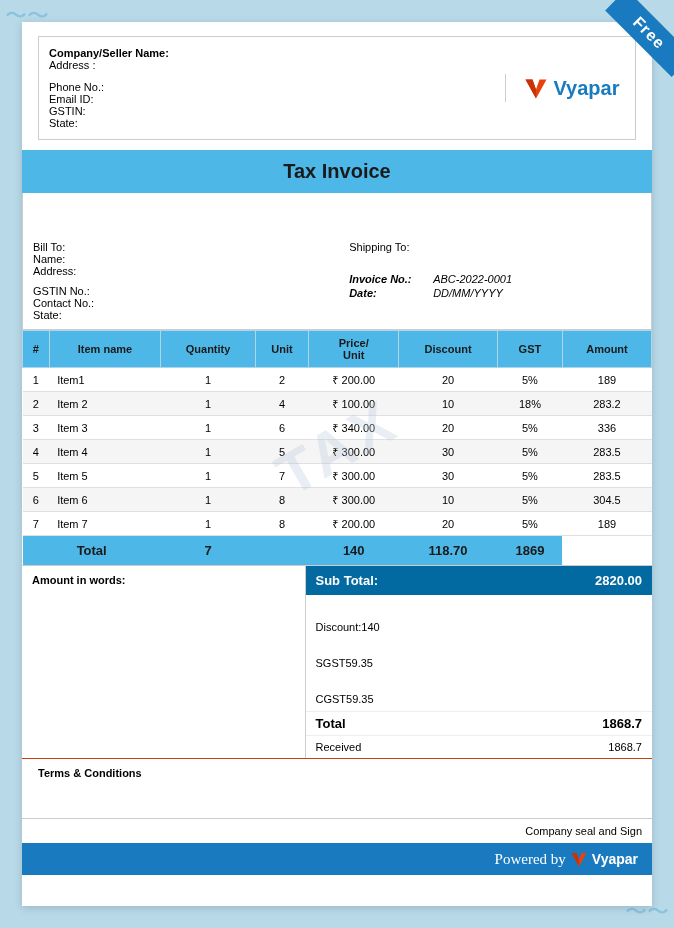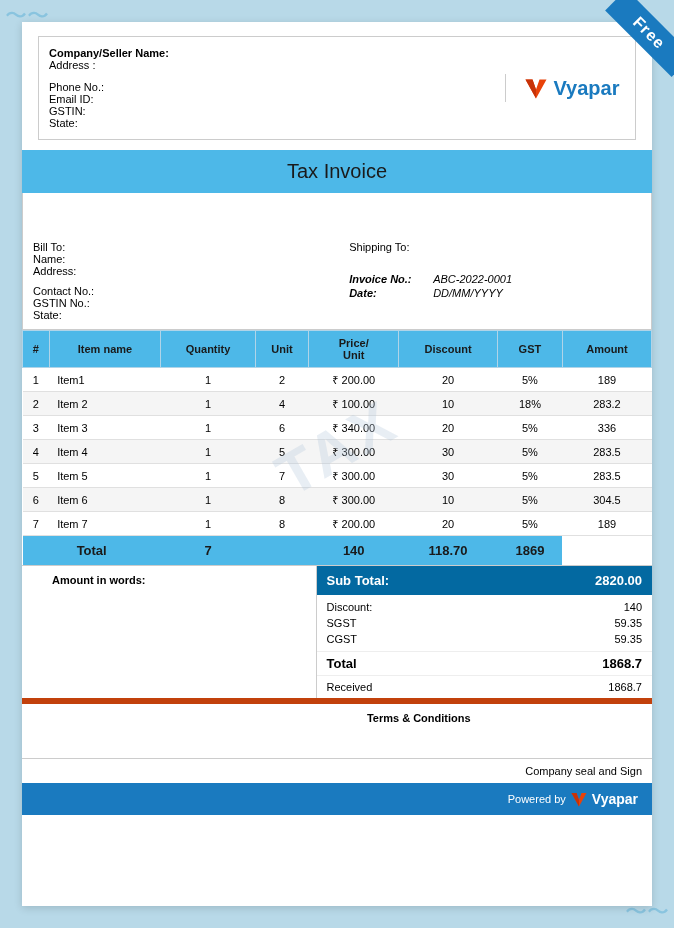--- a/index.html
+++ b/index.html
@@ -96,21 +96,21 @@
       font-weight: bold;
       color: #1a7abf;
     }
 
     
     .tax-invoice-title {
       background: #4db8e8;
       text-align: center;
       padding: 10px;
       font-size: 20px;
-      font-weight: normal;
+      font-weight: bold;
       color: #1a1a1a;
       margin-bottom: 0;
     }
 
     
     .billing-section {
       display: flex;
       justify-content: space-between;
       border: 1px solid #ccc;
       border-top: none;
@@ -200,21 +200,20 @@
       pointer-events: none;
       z-index: 0;
       letter-spacing: 4px;
     }
 
     
     .bottom-section {
       display: flex;
       margin-top: 0;
       border-top: 1px solid #ccc;
-      padding-left: 20px;
     }
 
     .amount-words {
       width: 45%;
       padding: 8px 10px;
       border-right: 1px solid #ccc;
     }
 
     .amount-words-label {
       font-weight: bold;
@@ -236,23 +235,23 @@
       font-size: 13px;
     }
 
     .totals-detail {
       padding: 4px 10px;
       border-bottom: 1px solid #eee;
     }
 
     .totals-detail-row {
       display: flex;
-      justify-content: space-between;
       padding: 2px 0;
       font-size: 11px;
+      margin-top: 20px;
     }
 
     .totals-total-row {
       display: flex;
       justify-content: space-between;
       padding: 4px 10px;
       font-weight: bold;
       font-size: 13px;
       border-bottom: 1px solid #eee;
     }
@@ -265,23 +264,22 @@
       display: flex;
       justify-content: space-between;
       font-size: 11px;
       padding: 1px 0;
     }
 
     
     .terms-section {
       display: flex;
       padding: 8px 16px;
-      border-top: 6px solid #c2410c;
+      border-top: 1px solid #c2410c;
       min-height: 60px;
-      justify-content: flex-end;
     }
 
     .terms-left {
       width: 45%;
     }
 
     .terms-label {
       font-weight: bold;
       font-size: 11px;
     }
@@ -298,22 +296,23 @@
     .footer {
       background: #1a7abf;
       display: flex;
       justify-content: flex-end;
       align-items: center;
       padding: 6px 14px;
       gap: 6px;
     }
 
     .powered-by {
-      font-size: 11px;
+      font-size: 15px;
       color: white;
+      font-family: Liberation Serif, serif;
     }
 
     .footer-logo {
       display: flex;
       align-items: center;
       gap: 3px;
     }
 
     .footer-vyapar {
       font-size: 14px;
@@ -384,22 +383,22 @@
   </div>
 
   <div class="tax-invoice-title">Tax Invoice</div>
 
   <div class="billing-section">
     <div class="bill-to">
       <div class="section-label">Bill To:</div>
       <div>Name:</div>
       <div>Address:</div>
       <div style="height:8px;"></div>
+      <div>GSTIN No.:</div>
       <div>Contact No.:</div>
-      <div>GSTIN No.:</div>
       <div>State:</div>
     </div>
     <div class="ship-to">
       <div class="section-label">Shipping To:</div>
       <div style="height:20px;"></div>
       <div class="detail-row">
         <span class="detail-label">Invoice No.:</span>
         <span>ABC-2022-0001</span>
       </div>
       <div class="detail-row">

